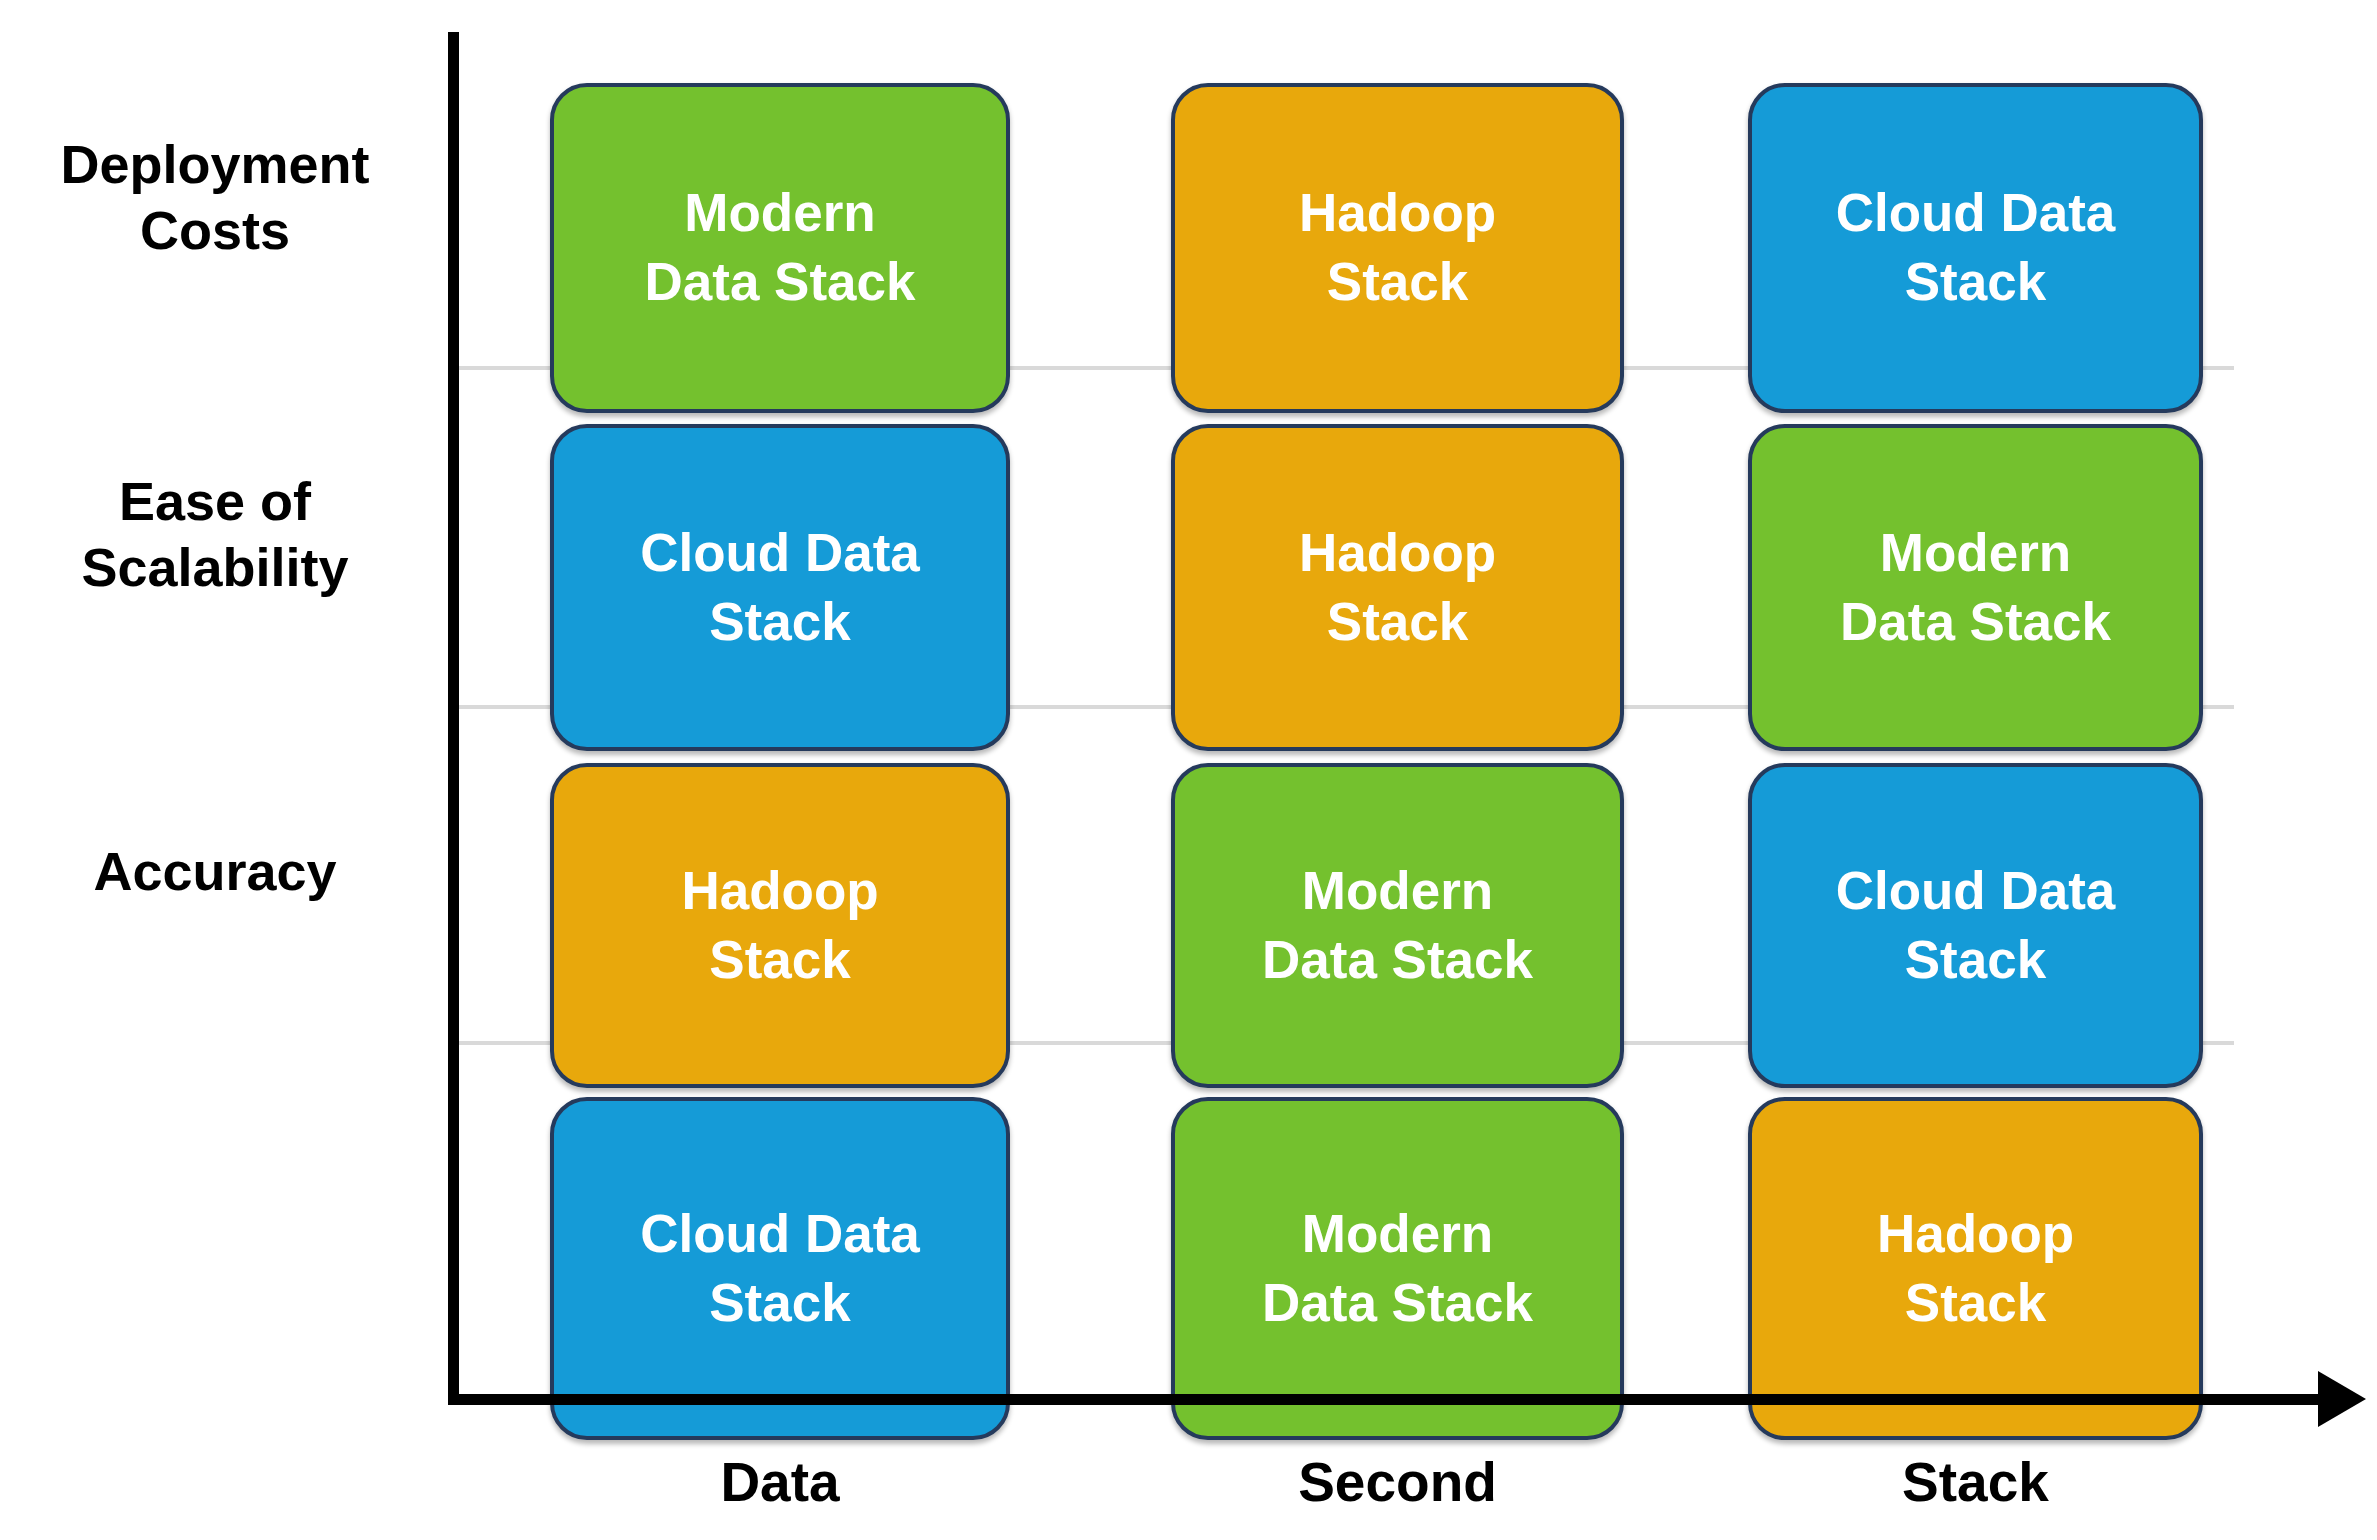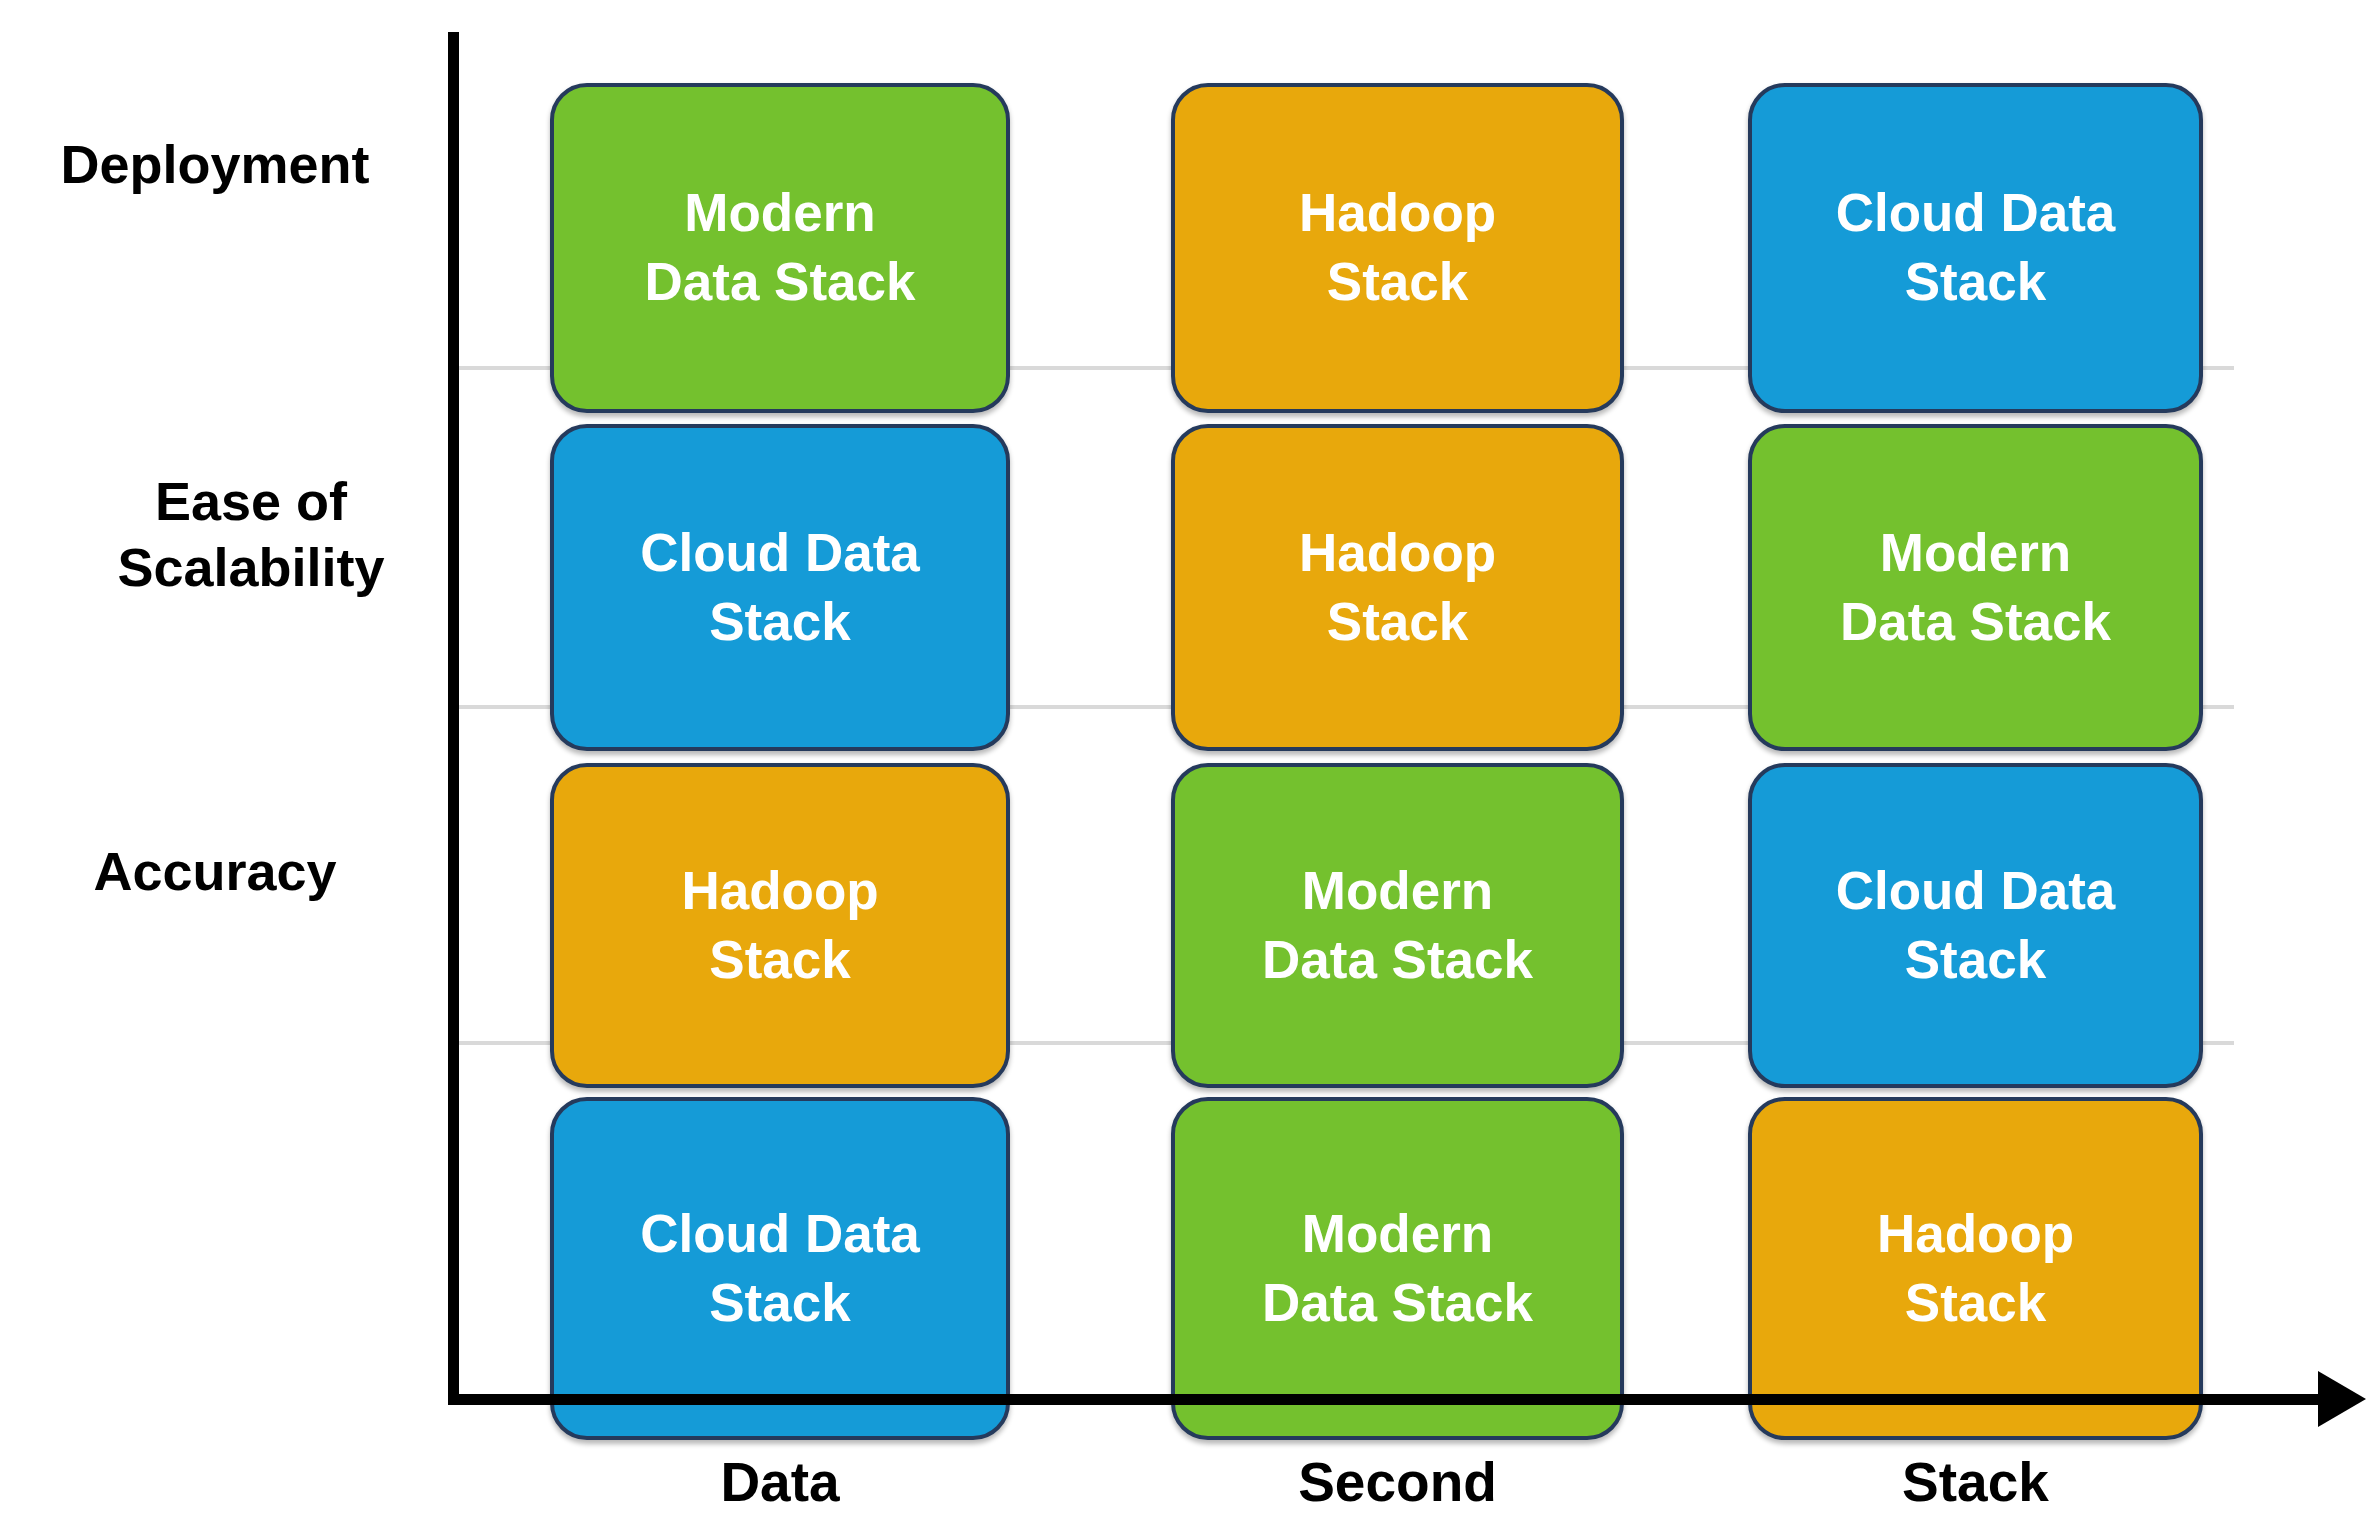--- a/index.html
+++ b/index.html
@@ -38,23 +38,24 @@
 <body>
 
 <div id="stage">
 
   <div class="gridline" style="top:366px;"></div>
   <div class="gridline" style="top:705px;"></div>
   <div class="gridline" style="top:1041px;"></div>
 
   <div class="row-label" style="top:132px;font-size:54px;">
     <span>Deployment</span>
+    <span>Costs</span>
   </div>
 
-  <div class="row-label" style="top:469px;font-size:54px;padding-left:36px;">
+  <div class="row-label" style="top:469px;font-size:54px;">
     <span>Ease of</span>
     <span>Scalability</span>
   </div>
 
   <div class="row-label" style="top:839px;font-size:54px;">
     <span>Accuracy</span>
   </div>
 
 
   <div class="cell" style="left:550px;top:35px;width:460px;height:330px;background:#74c12e;font-size:53px;">

